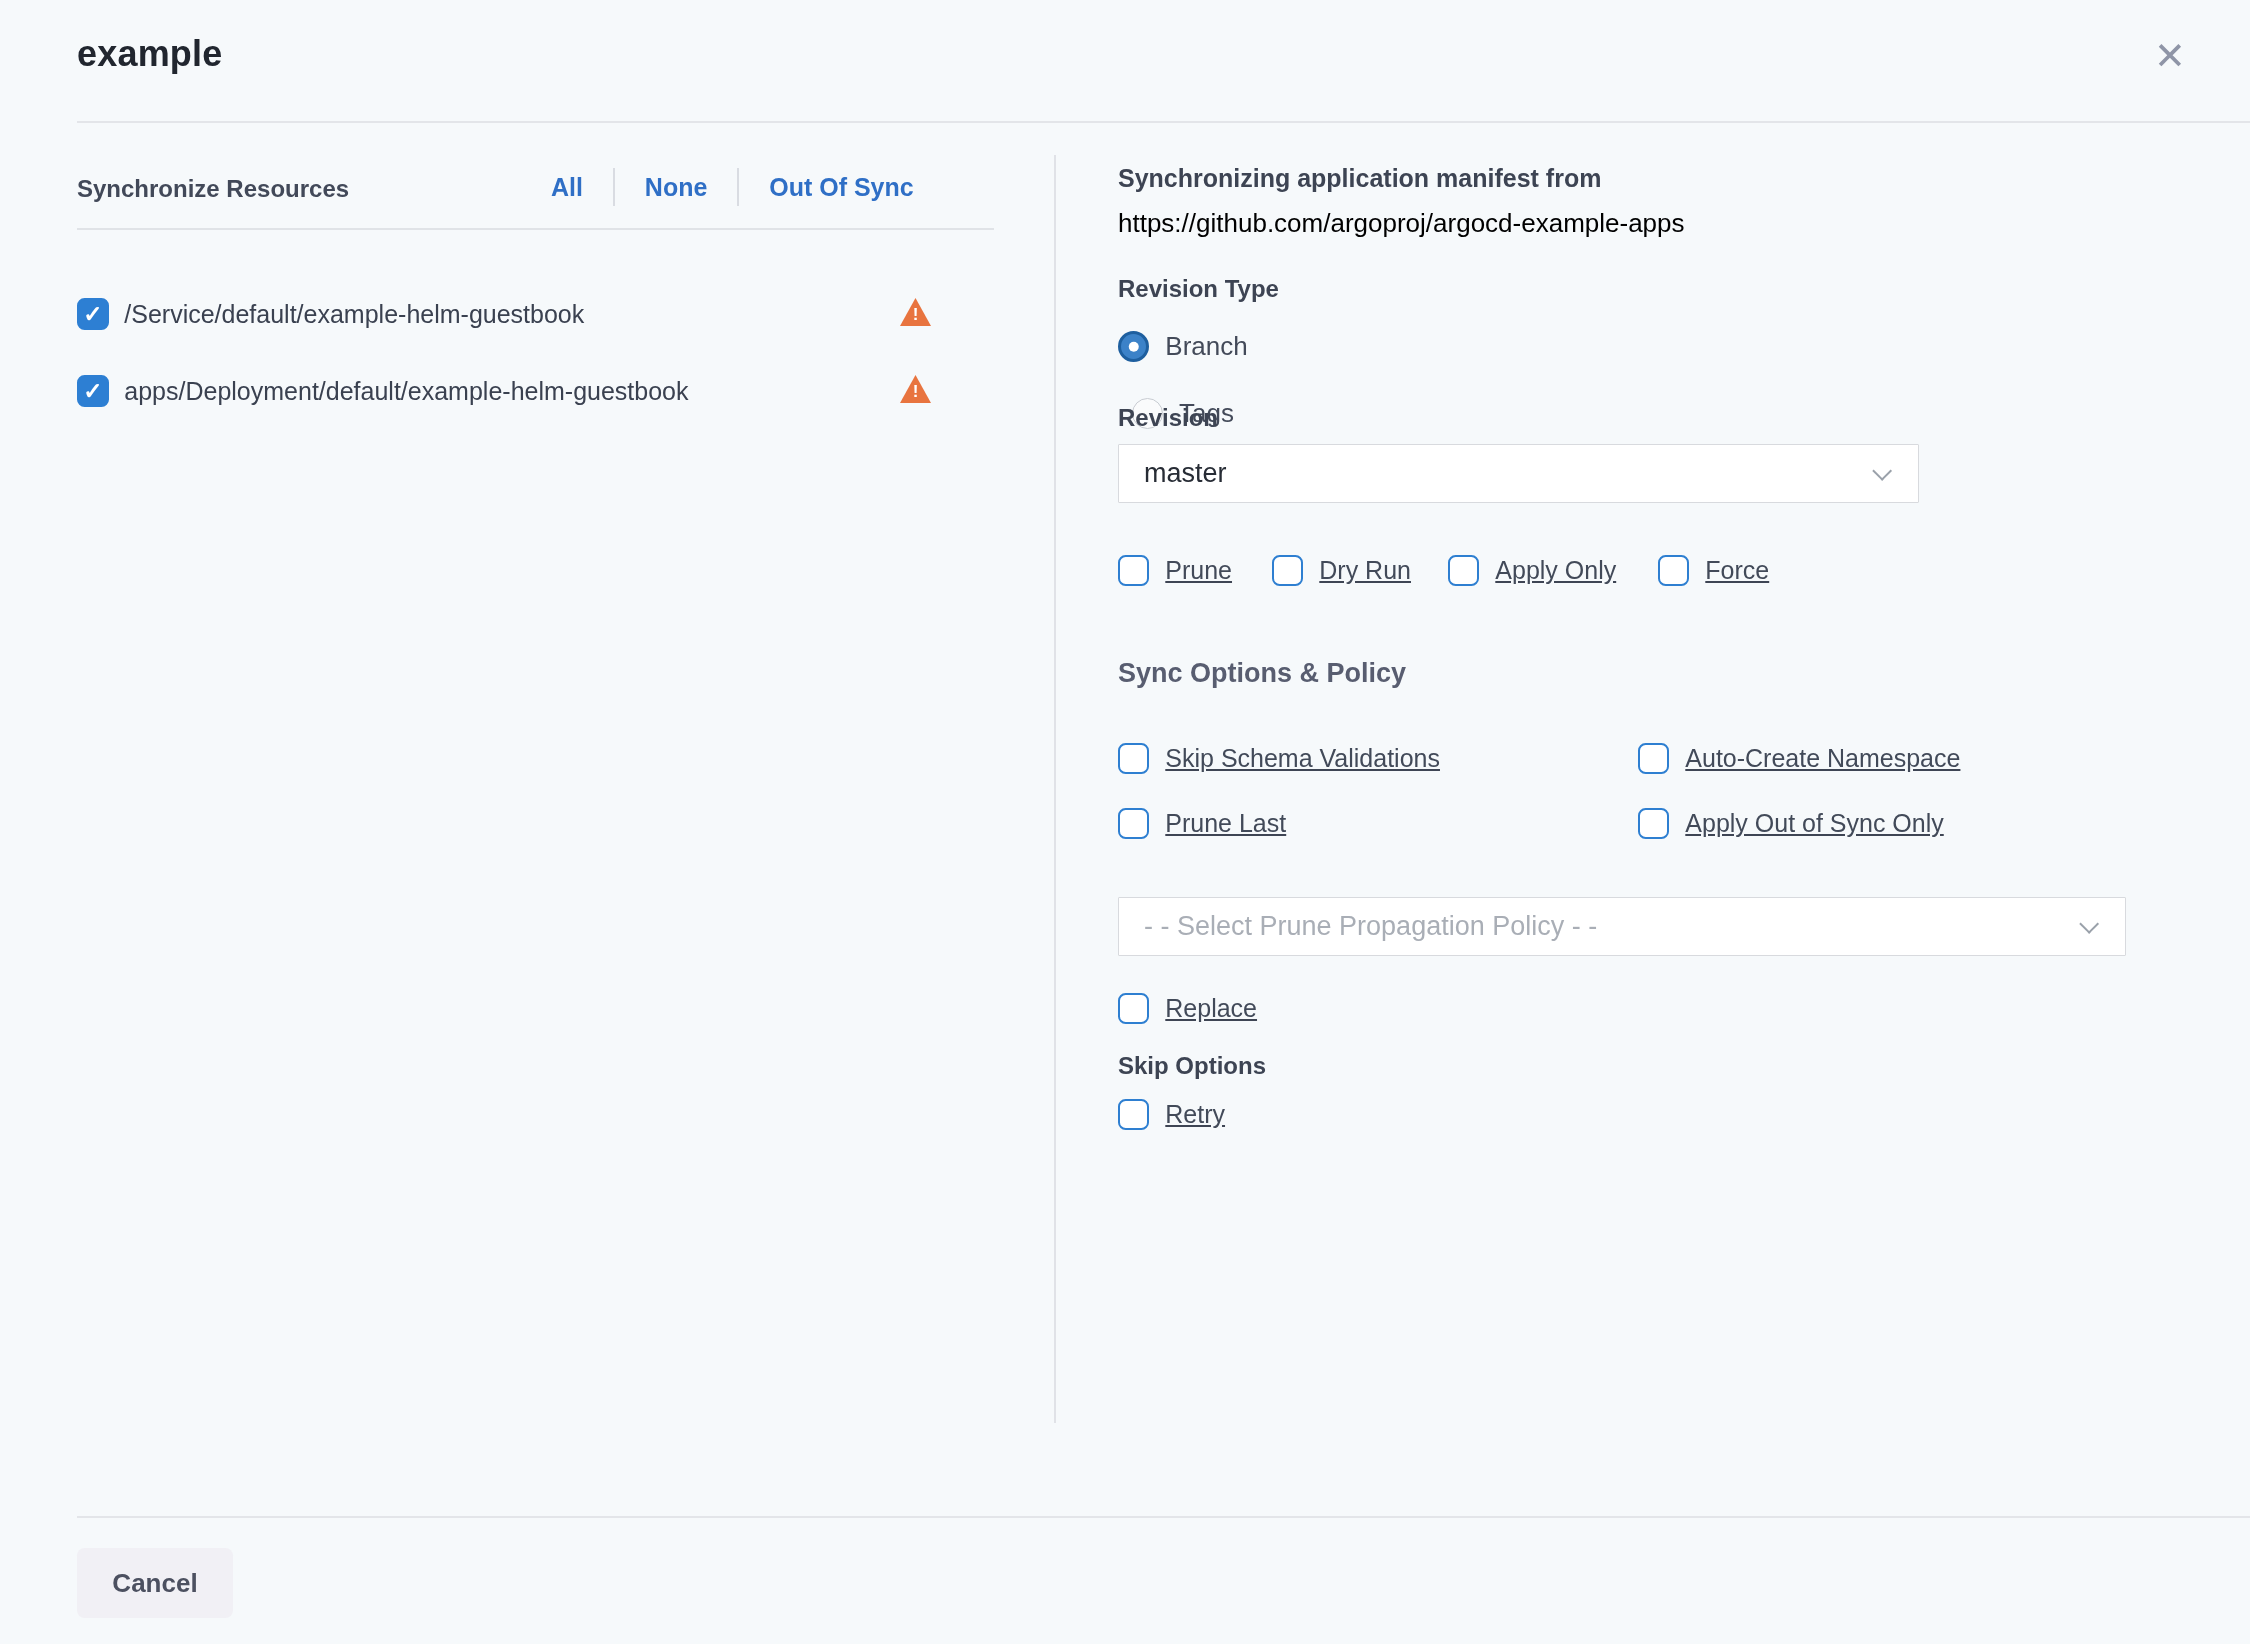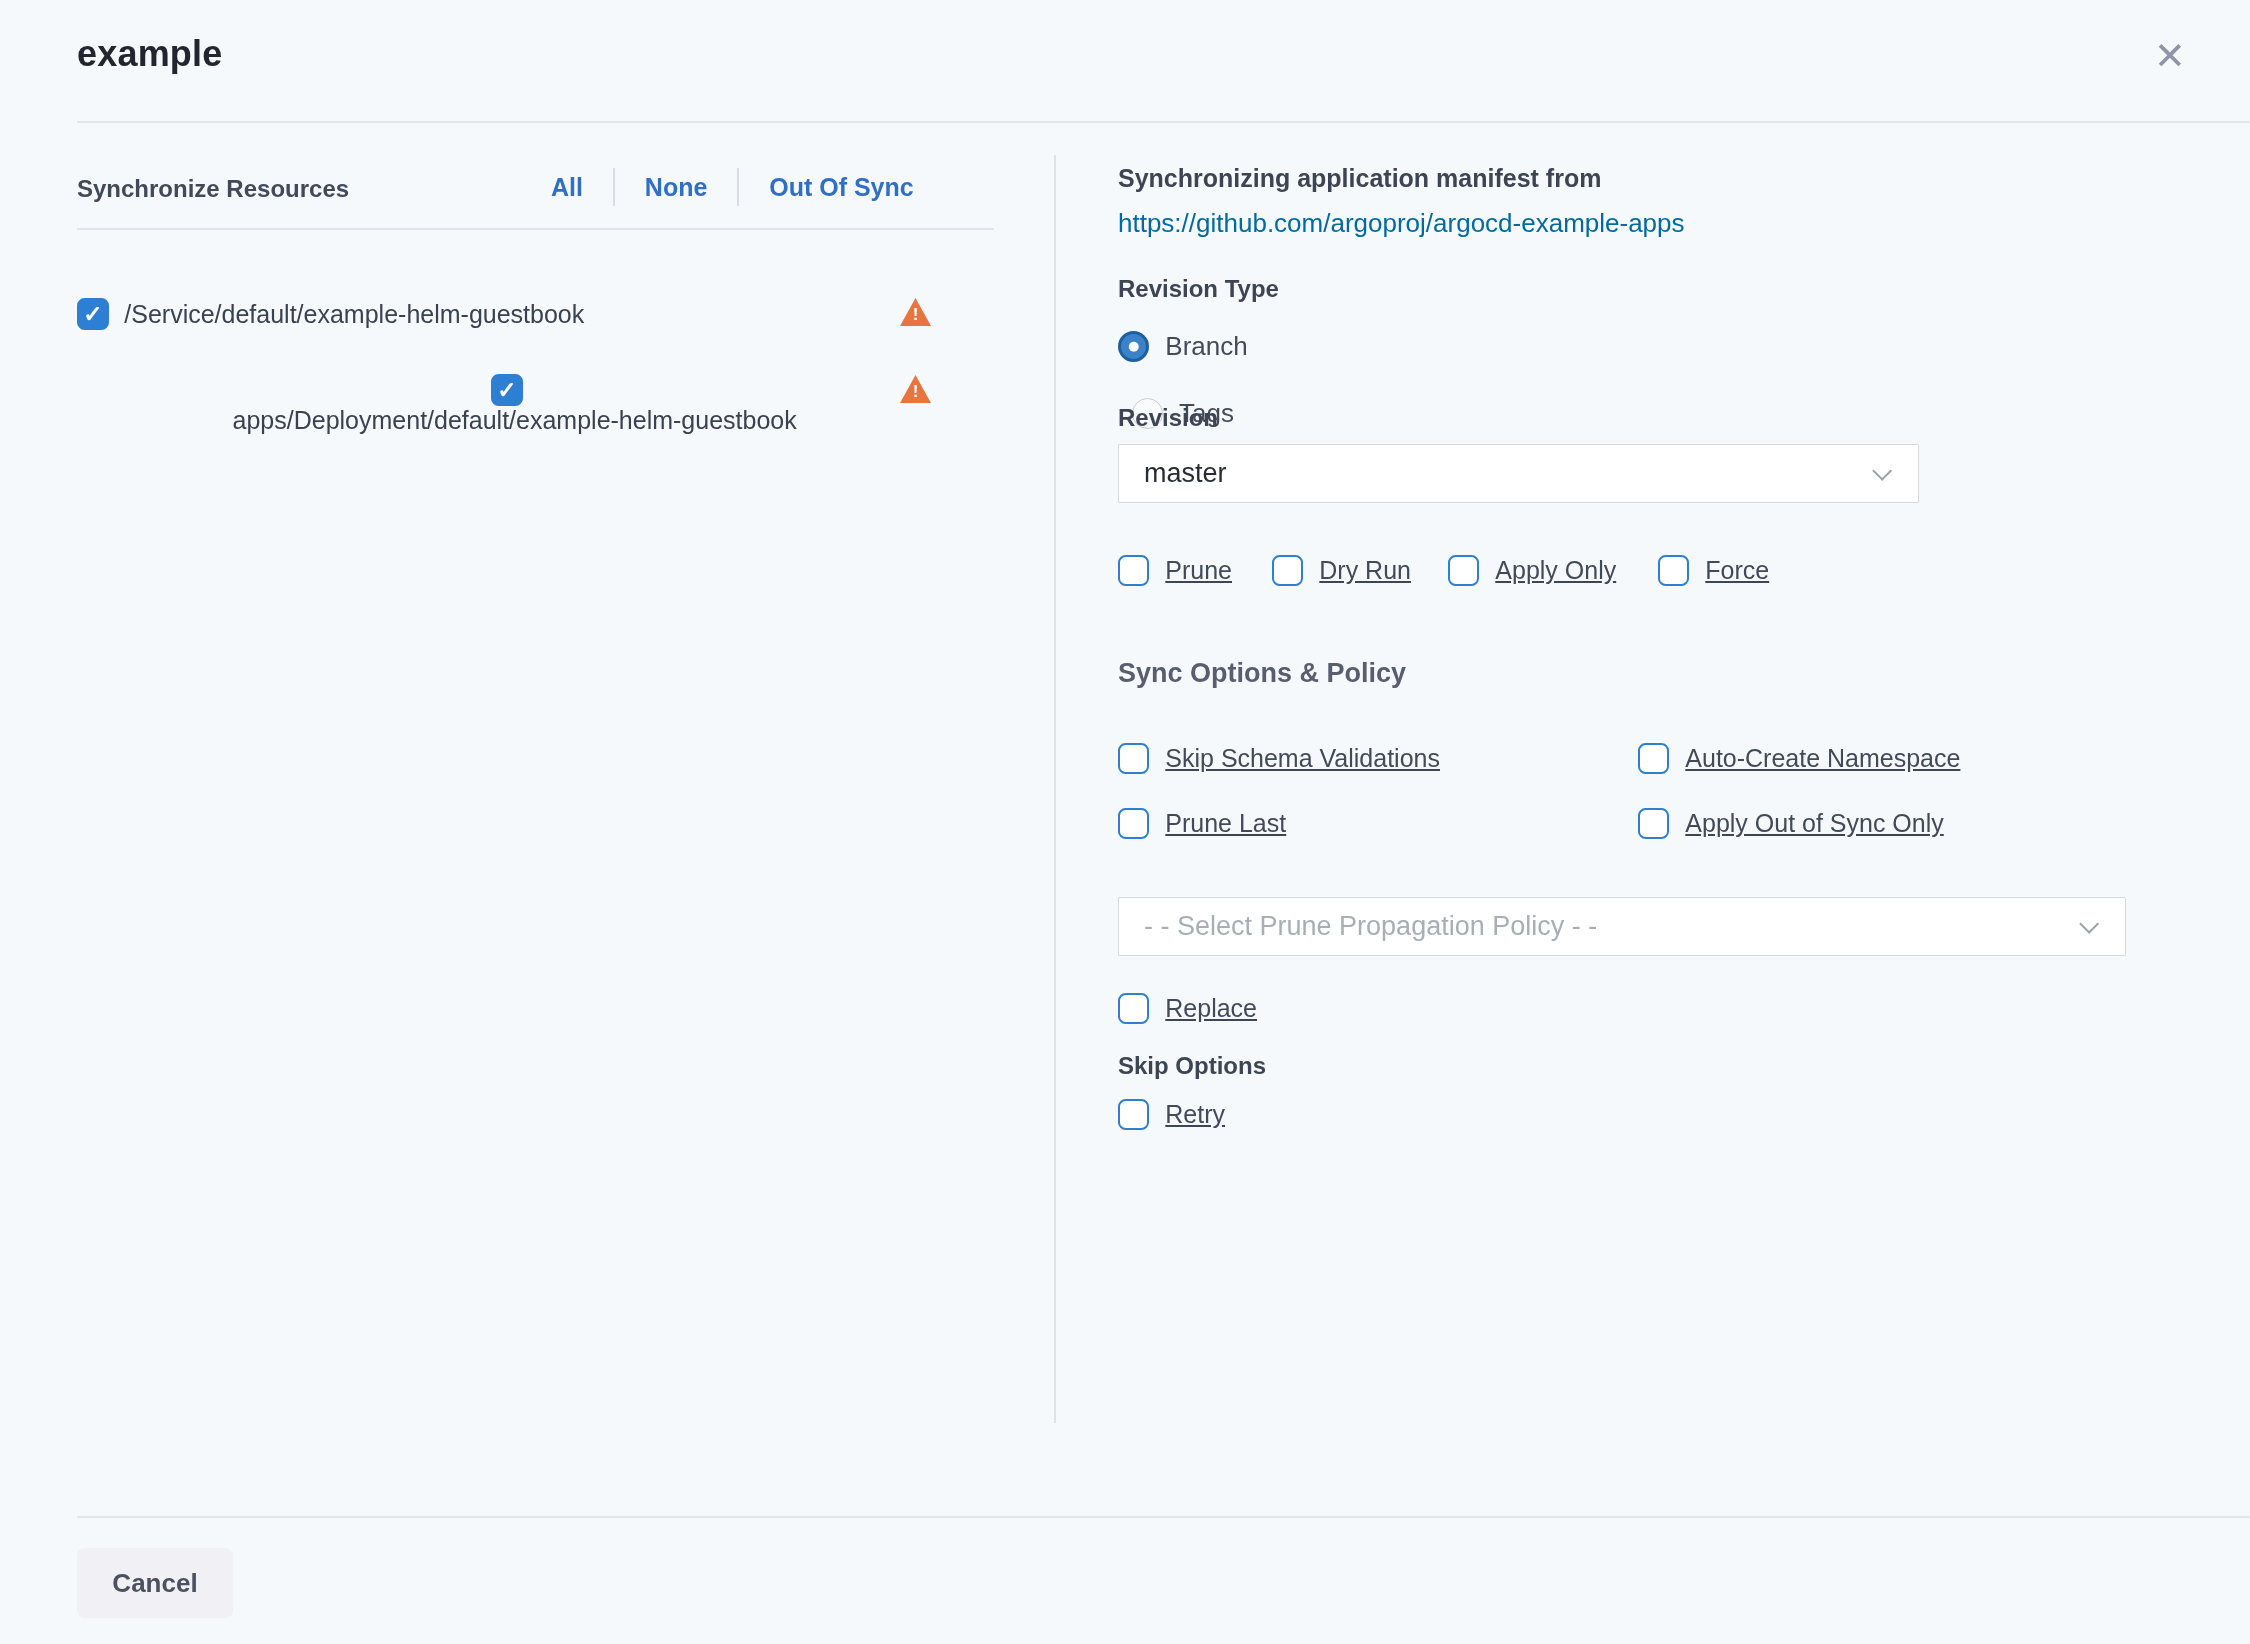--- a/index.html
+++ b/index.html
@@ -46,21 +46,21 @@
   .filter-sep { width: 1.9px; height: 38px; background: #d9dce2; }
   .left-underline {
     left: 77px; top: 228px; width: 917px; height: 1.9px; background: #e0e3e7;
   }
 
   .resource-row {
     left: 77px; width: 860px; height: 34px;
     display: flex; align-items: center;
   }
   .resource-row.row-0 { top: 297px; }
-  .resource-row.row-1 { top: 374px; flex-direction: column; }
+  .resource-row.row-1 { top: 374px; }
   .resource-label {
     margin-left: 15.3px; font-size: 25px; color: #3a4150;
   }
   .warn-icon {
     position: absolute; left: 823px; top: 1px;
     width: 31px; height: 28px;
     background: #e8743f;
     clip-path: polygon(50% 0, 100% 100%, 0 100%);
     display: flex; align-items: flex-end; justify-content: center;
   }
@@ -105,21 +105,21 @@
   .opt .opt-label {
     margin-left: 16.3px; font-size: 25px; color: #424a59; cursor: pointer;
     white-space: nowrap;
   }
 
   
   .manifest-heading {
     left: 1118px; top: 164px; font-size: 25px; font-weight: 600; color: #3d4453;
   }
   .manifest-url {
-    left: 1118px; top: 208px; font-size: 26px; color: #0369a1;
+    left: 1118px; top: 208px; font-size: 26px; color: #000000;
     text-decoration: none; cursor: pointer;
   }
   .revision-type-label {
     left: 1118px; top: 275px; font-size: 24px; font-weight: 700; color: #3d4453;
   }
   .radio-row {
     left: 1118px; top: 331px; display: flex; align-items: center; gap: 36px; flex-direction: column;
   }
   .radio-item { display: flex; align-items: center; }
   .radio-item .opt-label { margin-left: 16.3px; font-size: 26px; color: #434a59; cursor: pointer; }

